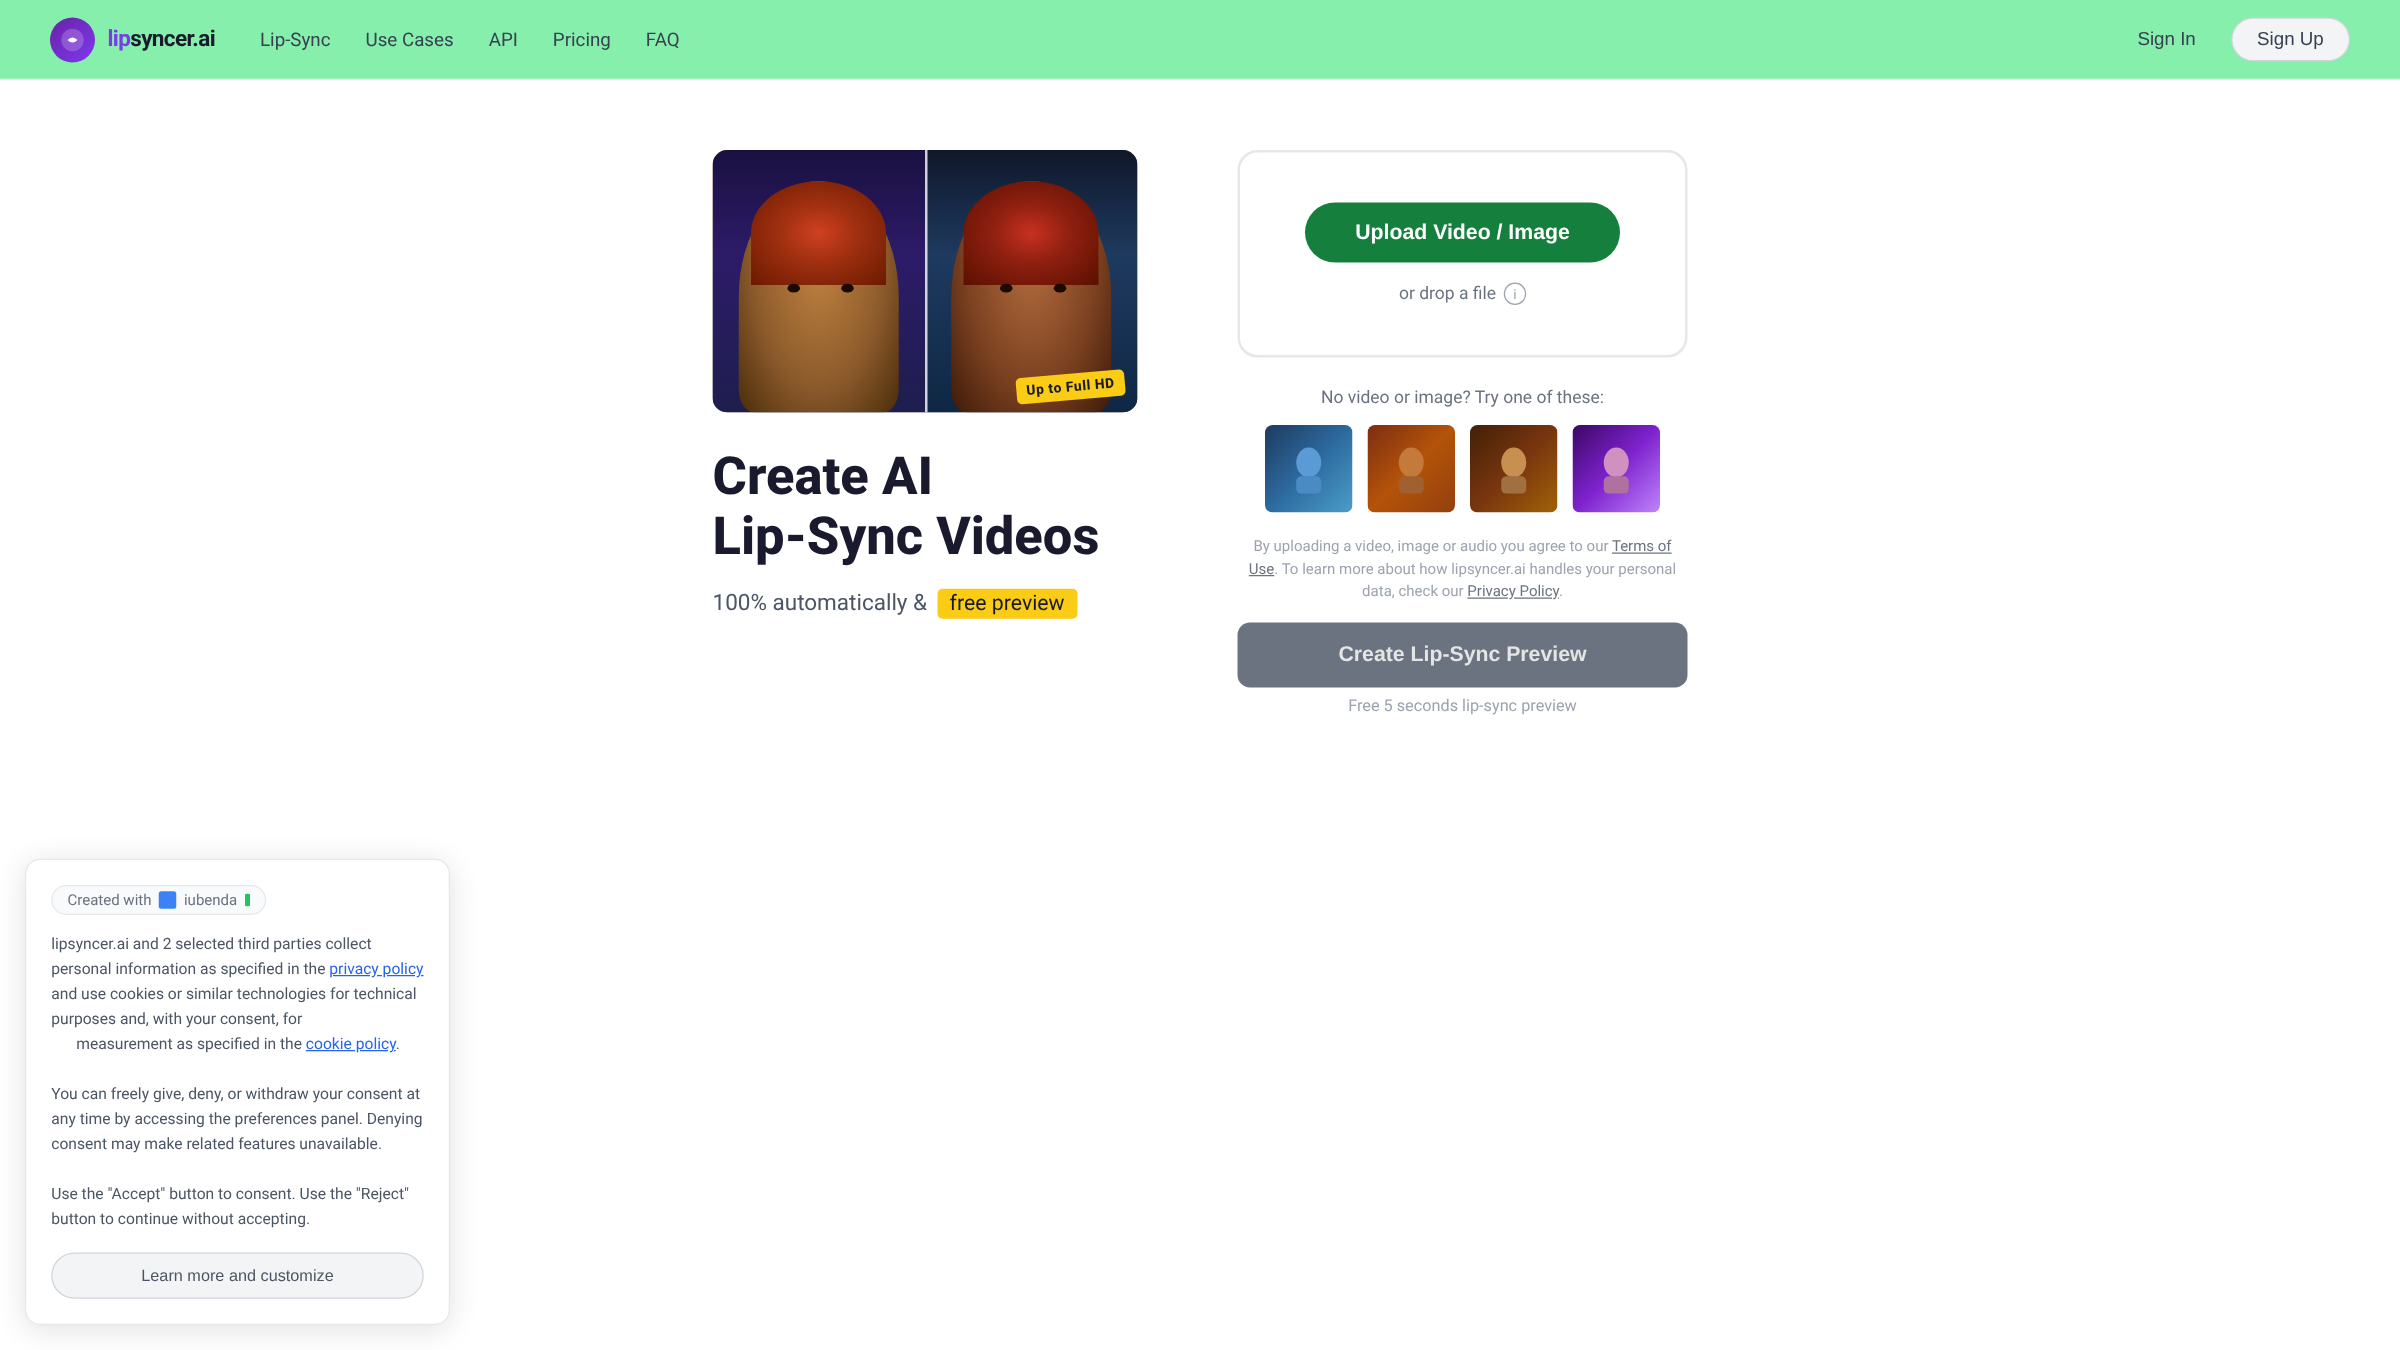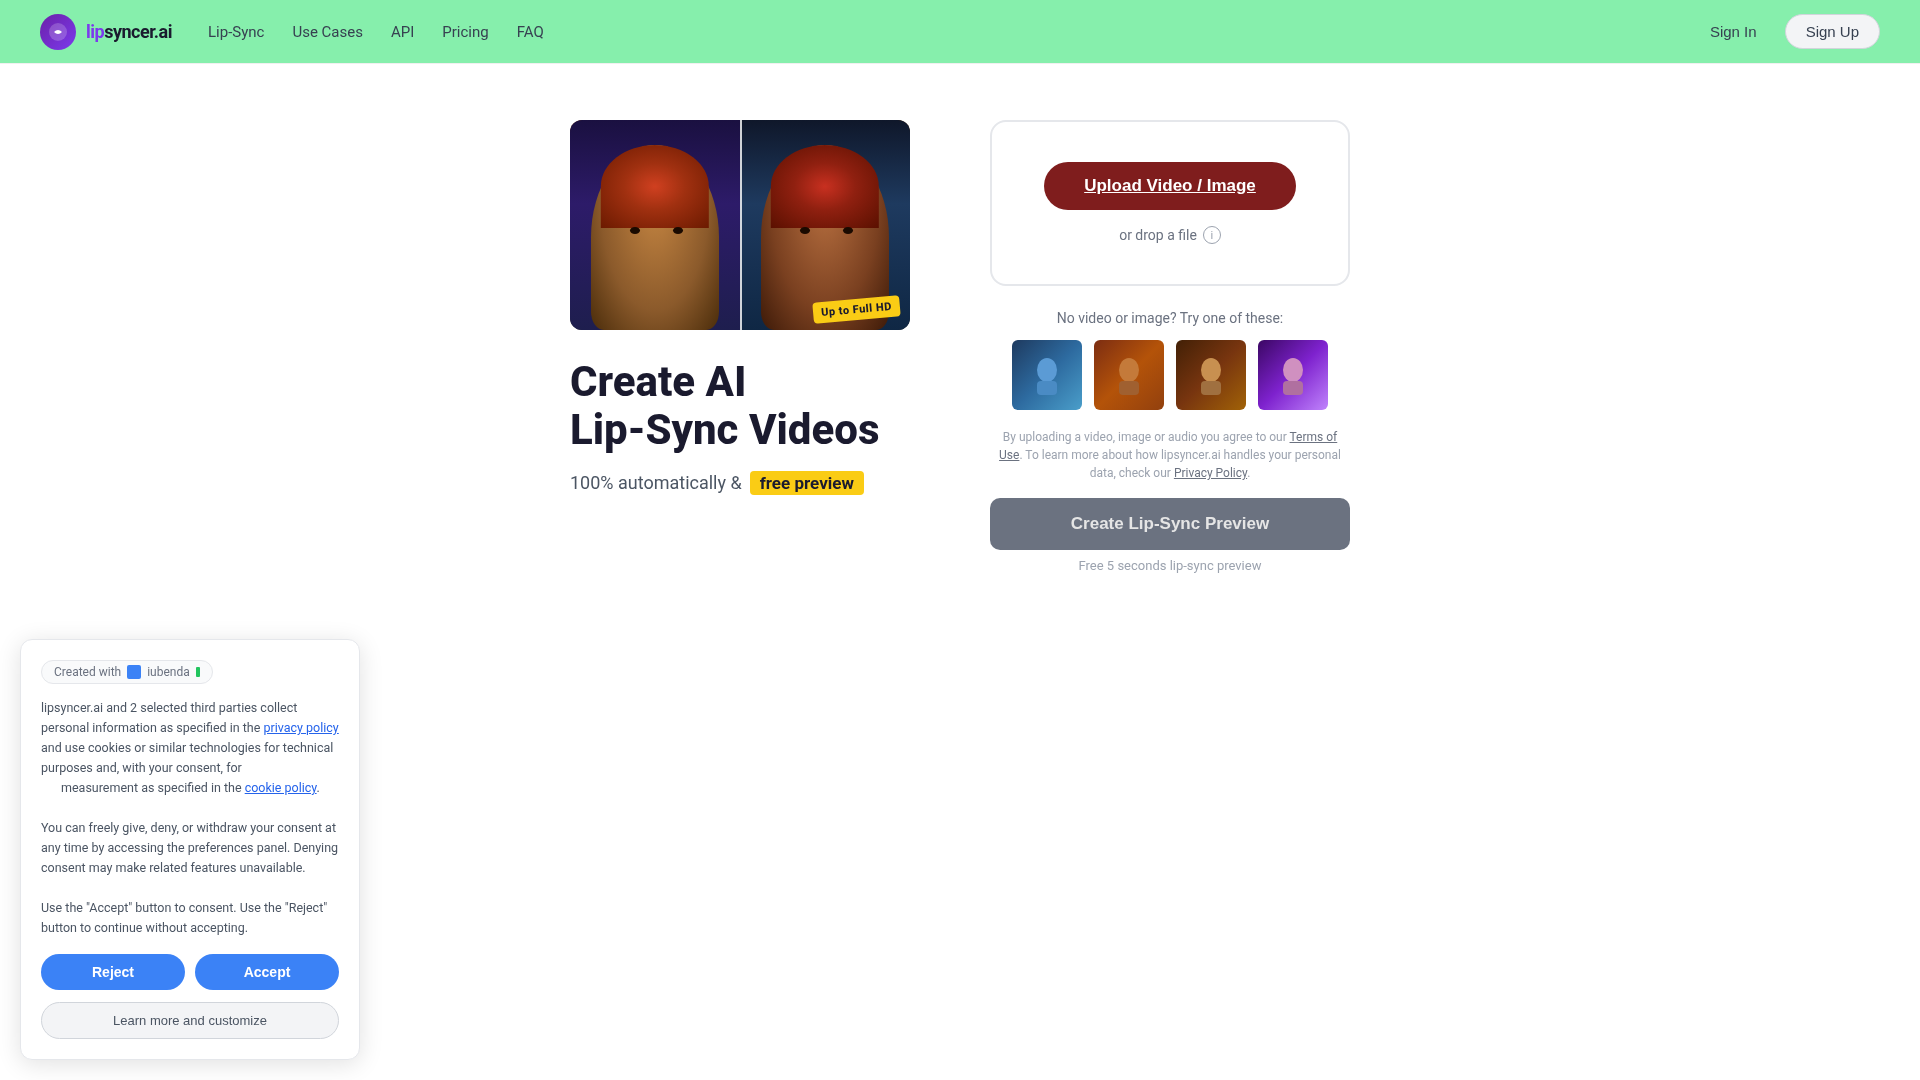--- a/index.html
+++ b/index.html
@@ -77,36 +77,35 @@
 
     
     .hero-title {
       font-size: 42px; font-weight: 800; line-height: 1.15; color: #1a1a2e;
       margin-bottom: 16px;
     }
     .hero-subtitle {
       font-size: 18px; color: #4b5563; display: flex; align-items: center; gap: 8px; flex-wrap: wrap;
     }
     .highlight-badge {
-      background: #facc15; color: #1a1a2e; font-weight: 700;
+      background: #facc15; color: #1a1a2e; font-weight: 400;
       padding: 2px 10px; border-radius: 4px; font-size: 17px;
     }
 
     
     .right-section { display: flex; flex-direction: column; align-items: center; max-width: 360px; width: 100%; }
     .upload-card {
       background: #fff; border: 2px solid #e5e7eb; border-radius: 16px;
       width: 100%; padding: 40px 30px; display: flex; flex-direction: column;
       align-items: center; gap: 16px; margin-bottom: 24px;
     }
     .btn-upload {
-      background: #7f1d1d; color: #fff; border: none; border-radius: 30px;
+      background: #15803d; color: #fff; border: none; border-radius: 30px;
       font-size: 17px; font-weight: 600; padding: 14px 36px; cursor: pointer;
       width: 85%;
-      text-decoration: underline;
     }
     .drop-text { font-size: 14px; color: #6b7280; display: flex; align-items: center; gap: 6px; }
     .info-icon {
       width: 18px; height: 18px; border-radius: 50%; border: 1.5px solid #9ca3af;
       display: inline-flex; align-items: center; justify-content: center;
       font-size: 11px; color: #9ca3af; cursor: pointer;
     }
     .sample-section { text-align: center; width: 100%; }
     .sample-label { font-size: 14px; color: #6b7280; margin-bottom: 12px; }
     .sample-thumbs { display: flex; gap: 8px; justify-content: center; }
@@ -322,18 +321,14 @@
     <span>iubenda</span>
     <span class="iubenda-bar"></span>
   </div>
   <div class="cookie-text">
     <p>lipsyncer.ai and 2 selected third parties collect personal information as specified in the <a>privacy policy</a> and use cookies or similar technologies for technical purposes and, with your consent, for <strong>measurement</strong> as specified in the <a>cookie policy</a>.</p>
     <br>
     <p>You can freely give, deny, or withdraw your consent at any time by accessing the preferences panel. Denying consent may make related features unavailable.</p>
     <br>
     <p>Use the "Accept" button to consent. Use the "Reject" button to continue without accepting.</p>
   </div>
-  <div class="cookie-buttons">
-    <button class="btn-reject">Reject</button>
-    <button class="btn-accept">Accept</button>
-  </div>
   <button class="btn-learn-more">Learn more and customize</button>
 </div>
 
 </body></html>

